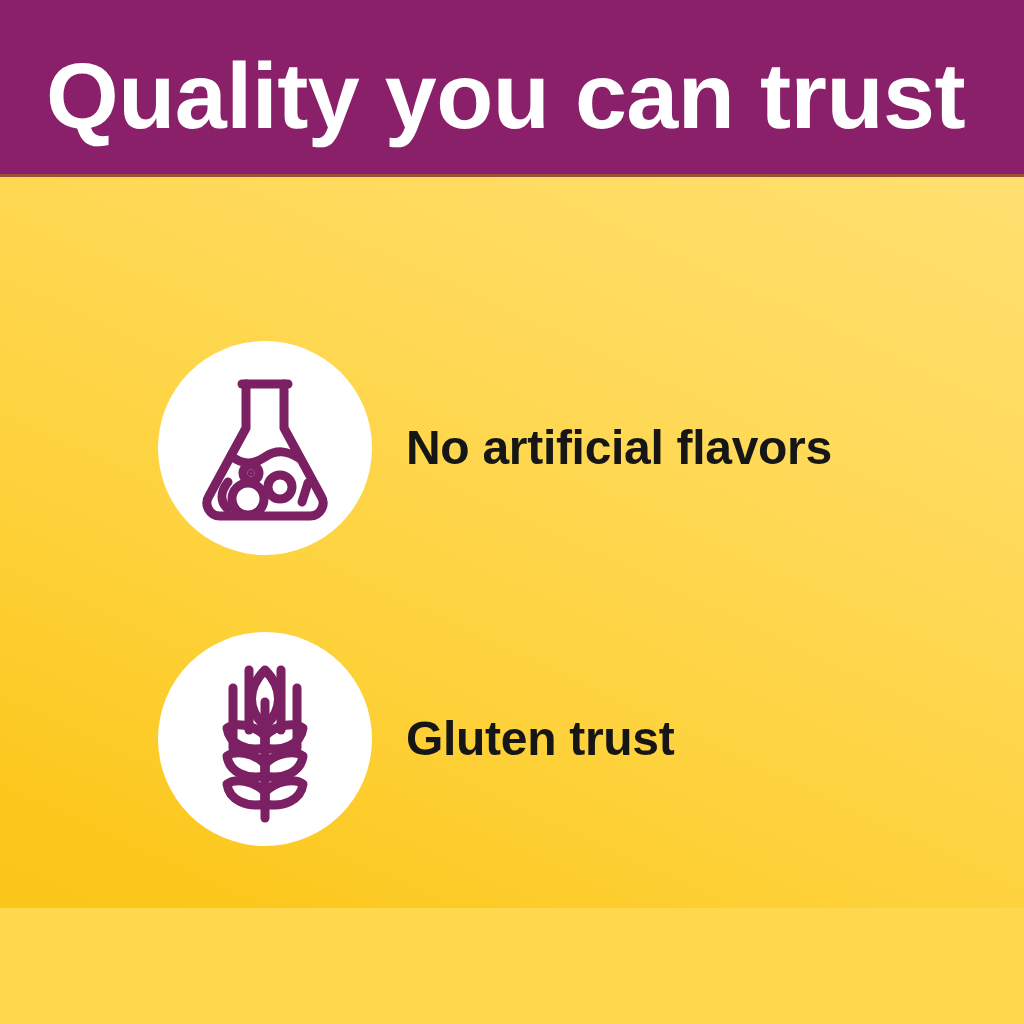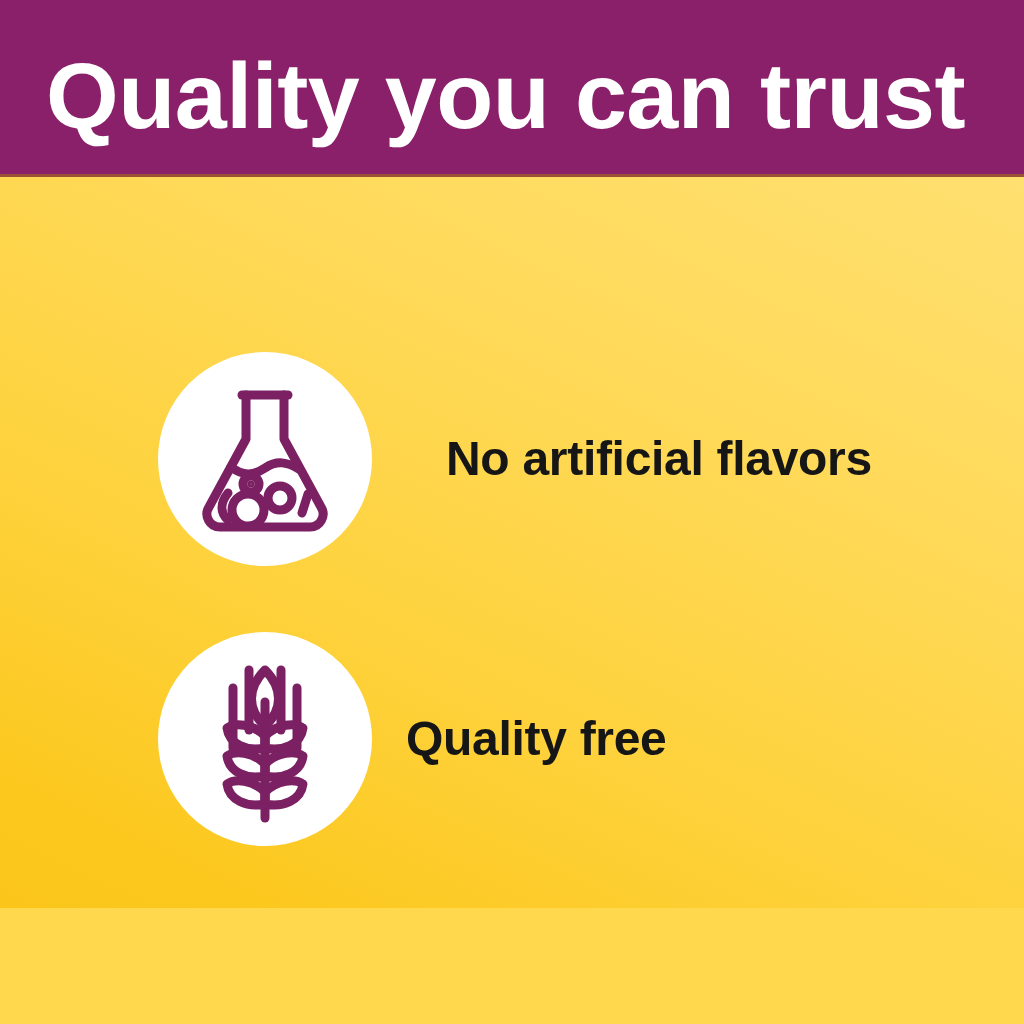--- a/index.html
+++ b/index.html
@@ -69,21 +69,21 @@
       linear-gradient(205deg, #FFE070 0%, #FFDA5A 28%, #FED23C 58%, #FCC81E 82%, #FBC417 100%);
   }
 
   
   .feature-row {
     position: absolute;
     display: flex;
     align-items: center;
   }
 
-  #feature-row-0 { left: 158px; top: 352px; gap: 40px; }
+  #feature-row-0 { left: 158px; top: 341px; }
   #feature-row-1 { left: 158px; top: 632px; }
 
   .icon-badge {
     width: 214px;
     height: 214px;
     border-radius: 50%;
     background: #FFFFFF;
     flex: 0 0 auto;
     display: flex;
     align-items: center;
@@ -161,16 +161,16 @@
           <path d="M56 84 C68 72 86 70 94 76 C92 92 74 100 56 96 Z"></path>
 
           <path d="M56 112 C44 100 26 98 18 104 C20 120 38 128 56 124 Z"></path>
           <path d="M56 112 C68 100 86 98 94 104 C92 120 74 128 56 124 Z"></path>
 
           <path d="M56 140 C44 128 26 126 18 132 C20 148 38 156 56 152 Z"></path>
           <path d="M56 140 C68 128 86 126 94 132 C92 148 74 156 56 152 Z"></path>
         </svg>
       </span>
     </div>
-    <div class="feature-label">Quality free</div>
+    <div class="feature-label">Gluten trust</div>
   </div>
 
 </div>
 
 </body></html>

